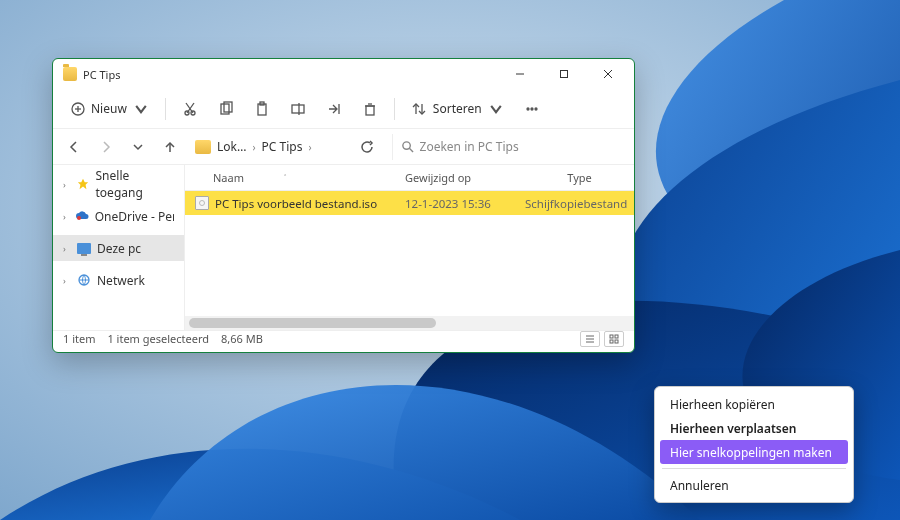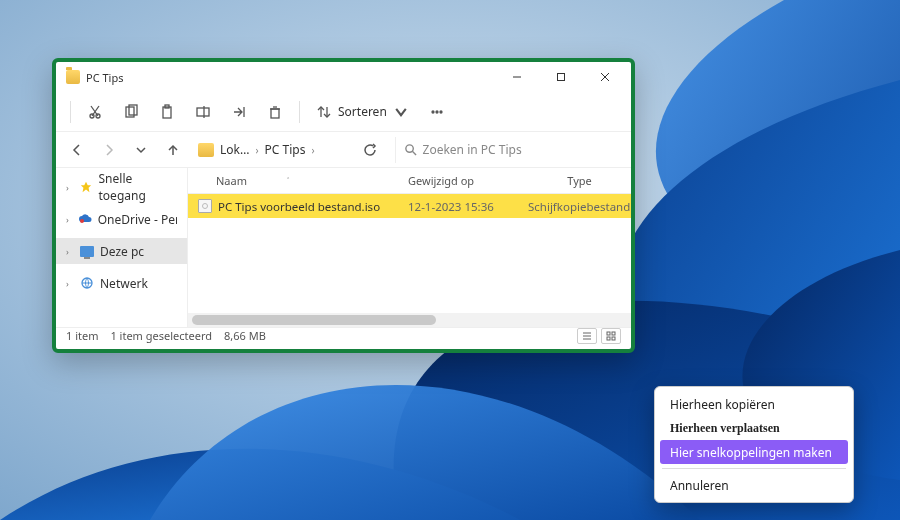--- a/index.html
+++ b/index.html
@@ -2,21 +2,21 @@
 <html><head>
 <meta charset="utf-8">
 <style>
   * { box-sizing: border-box; margin: 0; padding: 0; font-family: "Segoe UI", system-ui, sans-serif; }
   body { width: 900px; height: 520px; overflow: hidden; position: relative; background: #a5bdd4; }
   .wallpaper { position:absolute; inset:0; }
   .wallpaper svg { width:100%; height:100%; display:block; }
 
   .window {
     position: absolute; top: 58px; left: 52px; width: 583px; height: 295px;
-    background: #ffffff; border: 4px solid #15803d; border-radius: 6px;
+    background: #ffffff; border: 1px solid #15803d; border-radius: 6px;
     box-shadow: 0 10px 30px rgba(0,0,0,0.25);
     display: flex; flex-direction: column;
   }
   .titlebar { height: 30px; display:flex; align-items:center; padding: 0 4px 0 10px; font-size: 11px; color:#333; }
   .titlebar .folder-ico { width:14px; height:14px; margin-right:6px; background:linear-gradient(#ffd76a,#e9b943); border-radius:2px; position:relative; }
   .titlebar .folder-ico::before { content:""; position:absolute; top:-3px; left:0; width:6px; height:3px; background:#e9b943; border-radius:1px 1px 0 0; }
   .titlebar .spacer { flex:1; }
   .win-btn { width:44px; height:28px; display:flex; align-items:center; justify-content:center; color:#333; }
   .win-btn svg { width:10px; height:10px; }
 
@@ -73,21 +73,21 @@
   .statusbar .right { margin-left:auto; display:flex; gap:4px; }
   .view-toggle { width:20px; height:16px; border:1px solid #ccc; border-radius:2px; display:flex; align-items:center; justify-content:center; }
   .view-toggle svg { width:10px; height:10px; stroke:#666; fill:none; }
 
   .context-menu {
     position:absolute; left:654px; top:386px; width:200px;
     background:#fff; border:1px solid #ccc; border-radius:6px;
     box-shadow:0 8px 24px rgba(0,0,0,0.3); padding:5px; font-size:12px;
   }
   .ctx-item { height:24px; display:flex; align-items:center; padding:0 10px; border-radius:3px; color:#222; }
-  .ctx-item.bold { font-weight:600;font-family:Liberation Serif, serif; }
+  .ctx-item.bold { font-weight:600; }
   .ctx-item.hl { background:#8b5cf6; color:#fff; }
   .ctx-sep { height:1px; background:#ddd; margin:4px 2px; }
 
   .arrow-overlay { position:absolute; inset:0; pointer-events:none; }
 </style>
 </head>
 <body>
 
 <div class="wallpaper">
   <svg viewBox="0 0 900 520" preserveAspectRatio="xMidYMid slice">
@@ -136,20 +136,31 @@
       </div>
     <div class="win-btn">
         <svg viewBox="0 0 10 10">
           <line x1="1" y1="1" x2="9" y2="9" stroke="#333"></line>
           <line x1="9" y1="1" x2="1" y2="9" stroke="#333"></line>
         </svg>
       </div>
   </div>
 
   <div class="toolbar">
+    <div class="tool-btn new-btn">
+      <svg class="plus" viewBox="0 0 14 14">
+          <circle cx="7" cy="7" r="6"></circle>
+          <line x1="7" y1="4" x2="7" y2="10"></line>
+          <line x1="4" y1="7" x2="10" y2="7"></line>
+        </svg>
+      <span>Nieuw</span>
+      <svg class="chev" viewBox="0 0 10 10">
+          <polyline points="2,3 5,7 8,3"></polyline>
+        </svg>
+    </div>
     <div class="tool-sep"></div>
     <div class="tool-btn icon-only">
         <svg viewBox="0 0 16 16">
           <circle cx="5" cy="12" r="2"></circle>
           <circle cx="11" cy="12" r="2"></circle>
           <line x1="5" y1="12" x2="12" y2="2"></line>
           <line x1="11" y1="12" x2="4" y2="2"></line>
         </svg>
       </div>
     <div class="tool-btn icon-only">

